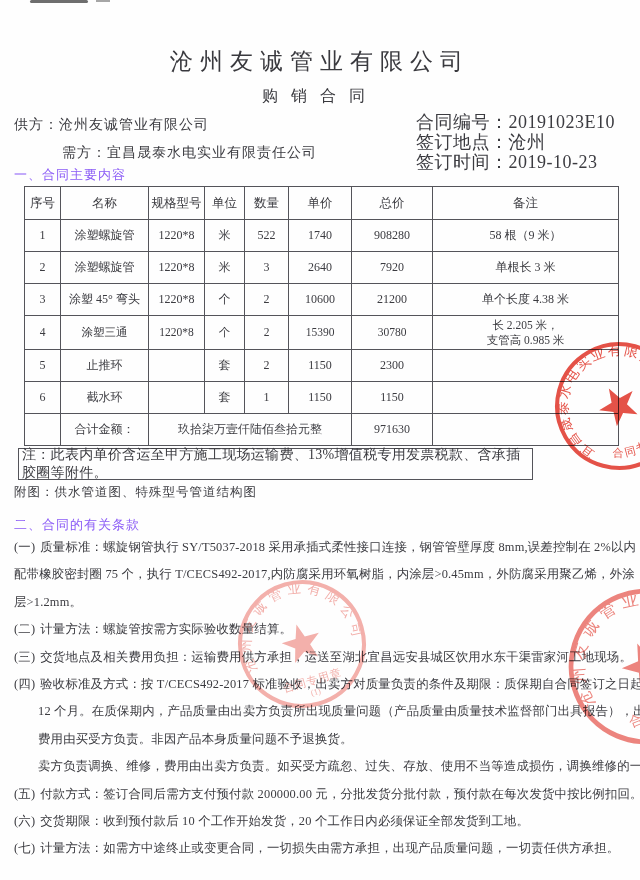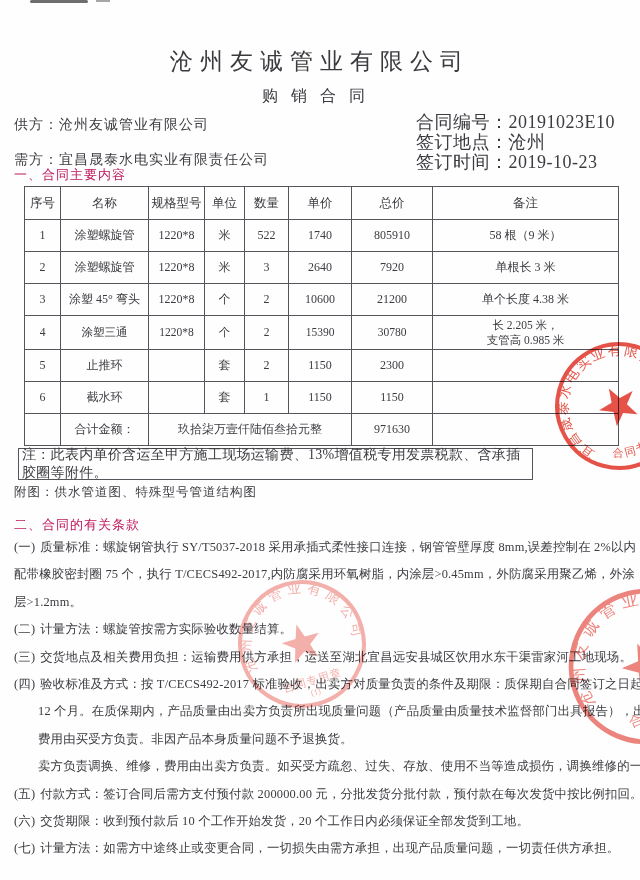--- a/index.html
+++ b/index.html
@@ -10,25 +10,25 @@
     color:#3b3b40;
   }
   .scan-smudge{position:absolute;left:30px;top:0;width:58px;height:3px;background:#4a4a4a;opacity:.8;border-radius:2px;}
   .scan-smudge2{position:absolute;left:96px;top:0;width:14px;height:2px;background:#6a6a6a;opacity:.6;}
 
   .doc-title{position:absolute;left:0;top:46px;width:100%;text-align:center;font-size:23px;letter-spacing:7px;color:#39393e;}
   .doc-subtitle{position:absolute;left:0;top:86px;width:100%;text-align:center;font-size:16px;letter-spacing:13px;color:#39393e;}
 
   .party-line{position:absolute;left:14px;font-size:14px;letter-spacing:1px;}
   .supplier-line{top:116px;}
-  .buyer-line{top:151px;}
+  .buyer-line{top:144px;margin-left:48px;}
   .meta-block{position:absolute;left:416px;top:112px;font-size:18px;}
   .meta-row{height:20px;line-height:20px;letter-spacing:.5px;}
 
-  .sec-title{position:absolute;left:14px;font-size:13px;letter-spacing:1px;color:#be185d;}
+  .sec-title{position:absolute;left:14px;font-size:13px;letter-spacing:1px;color:#8b5cf6;}
   .sec1-title{top:166px;}
   .sec2-title{top:516px;}
 
   table.items{
     position:absolute;left:24px;top:186px;width:594px;
     border-collapse:collapse;table-layout:fixed;
   }
   table.items th,table.items td{
     border:1px solid #54545a;font-weight:normal;
     font-size:12px;text-align:center;vertical-align:middle;
@@ -108,21 +108,21 @@
         </tr>
     </thead>
     <tbody>
         <tr>
           <td>1</td>
           <td>涂塑螺旋管</td>
           <td>1220*8</td>
           <td>米</td>
           <td>522</td>
           <td>1740</td>
-          <td>805910</td>
+          <td>908280</td>
           <td>58 根（9 米）</td>
         </tr>
         <tr>
           <td>2</td>
           <td>涂塑螺旋管</td>
           <td>1220*8</td>
           <td>米</td>
           <td>3</td>
           <td>2640</td>
           <td>7920</td>

